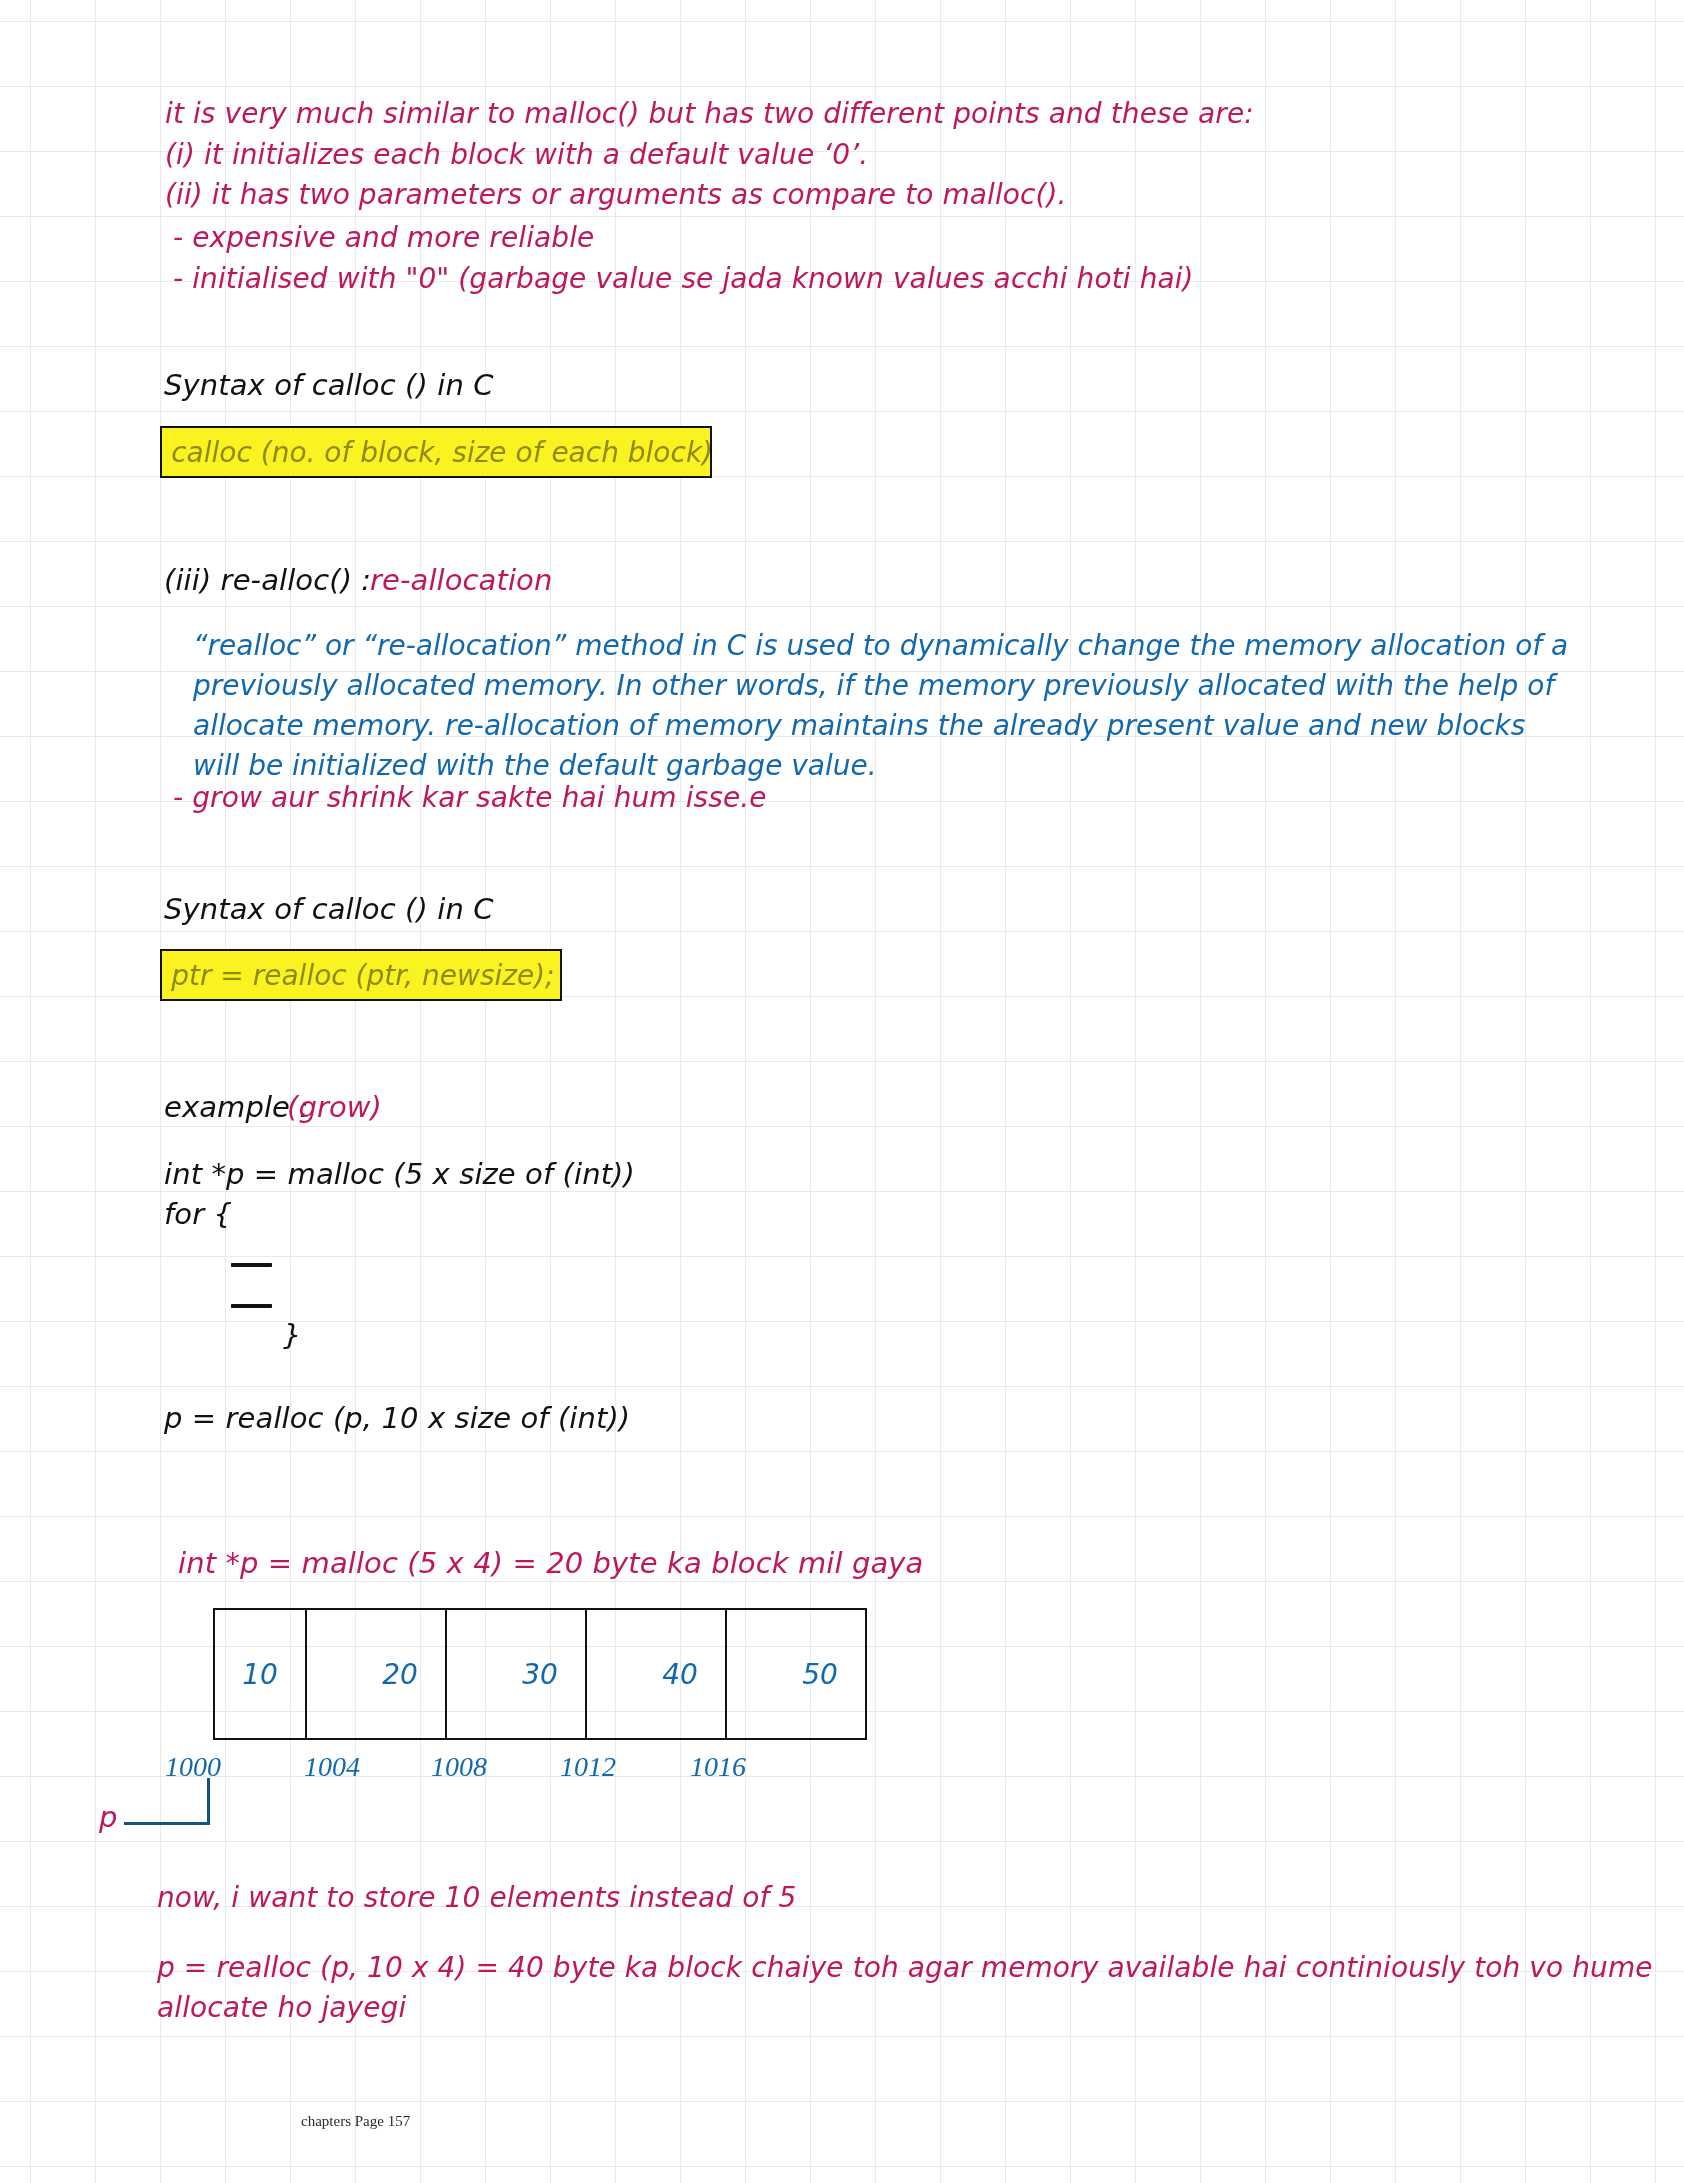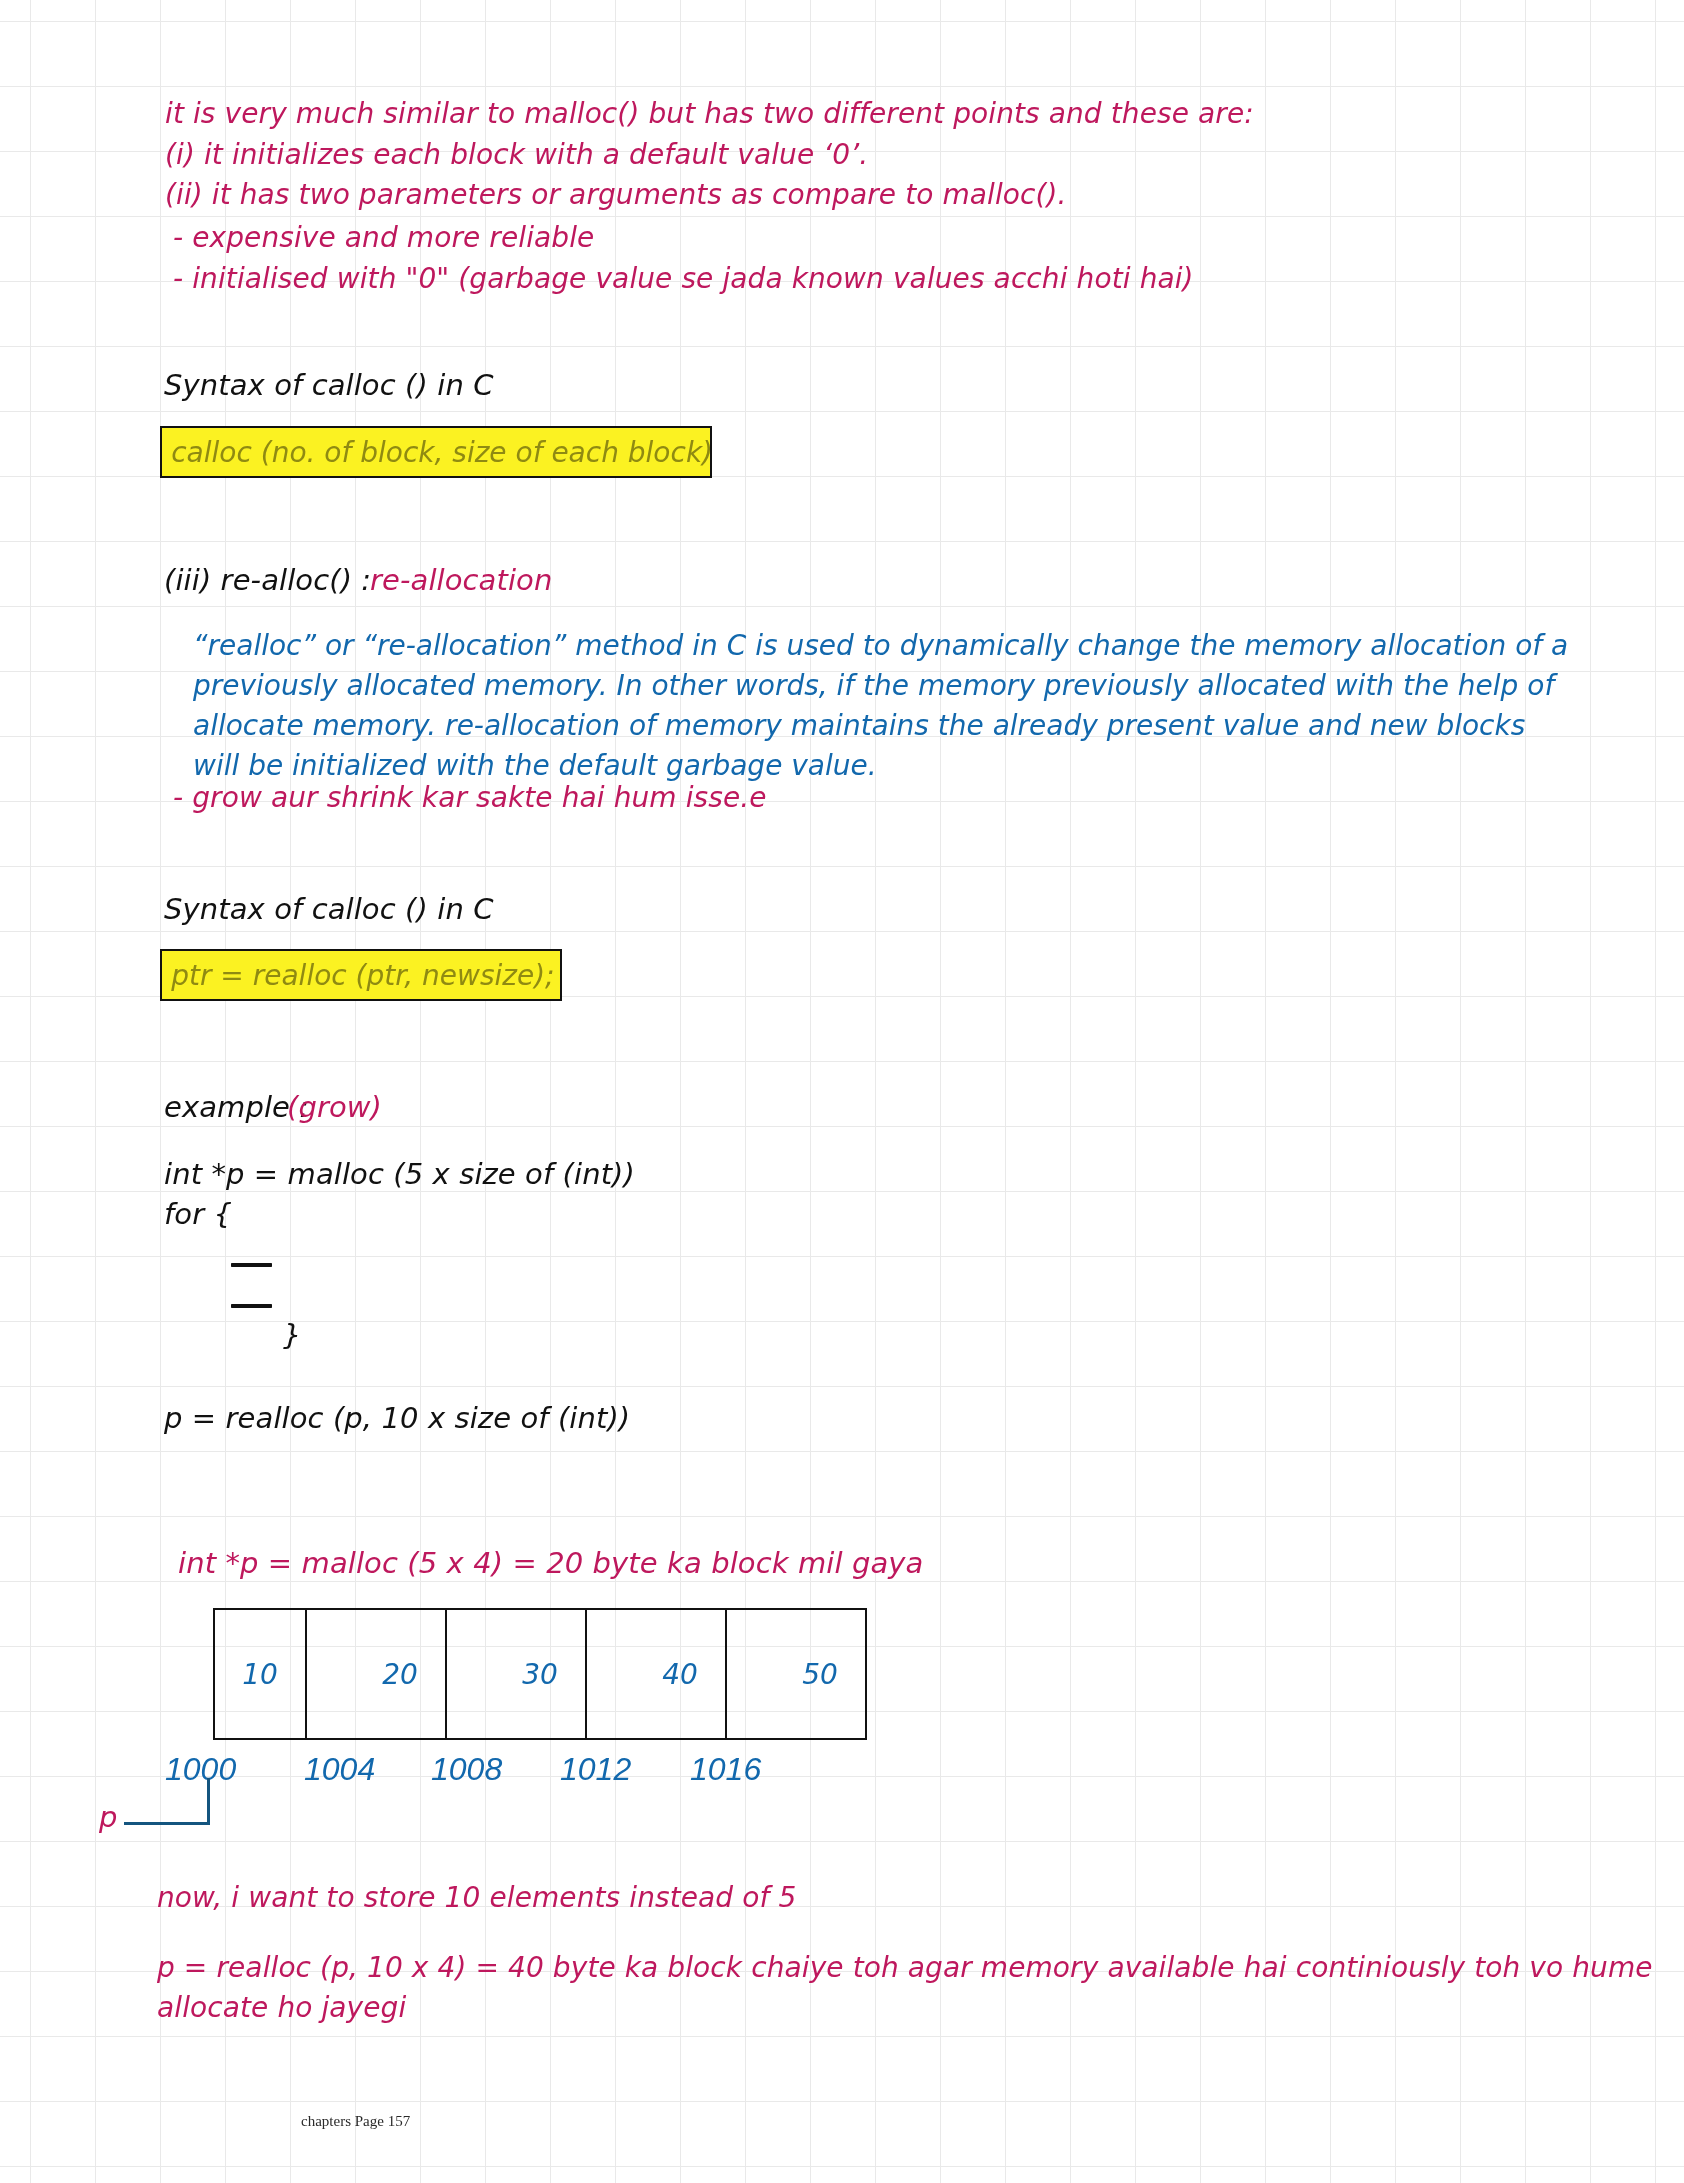--- a/index.html
+++ b/index.html
@@ -116,23 +116,23 @@
 
   #addr-row {
     position: absolute;
     left: 165px;
     top: 1751px;
     width: 746px;
     height: 30px;
   }
   #addr-row .addr {
     position: absolute;
-    font-family: Liberation Sans, sans-serif;
-    font-style: italic;
-    font-size: 32px;
+    font-family: Liberation Serif, serif;
+    font-style: italic;
+    font-size: 28px;
     color: #1268ad;
     white-space: nowrap;
   }
 
   
   #ptr-line-h {
     position: absolute;
     left: 124px;
     top: 1822px;
     width: 86px;

